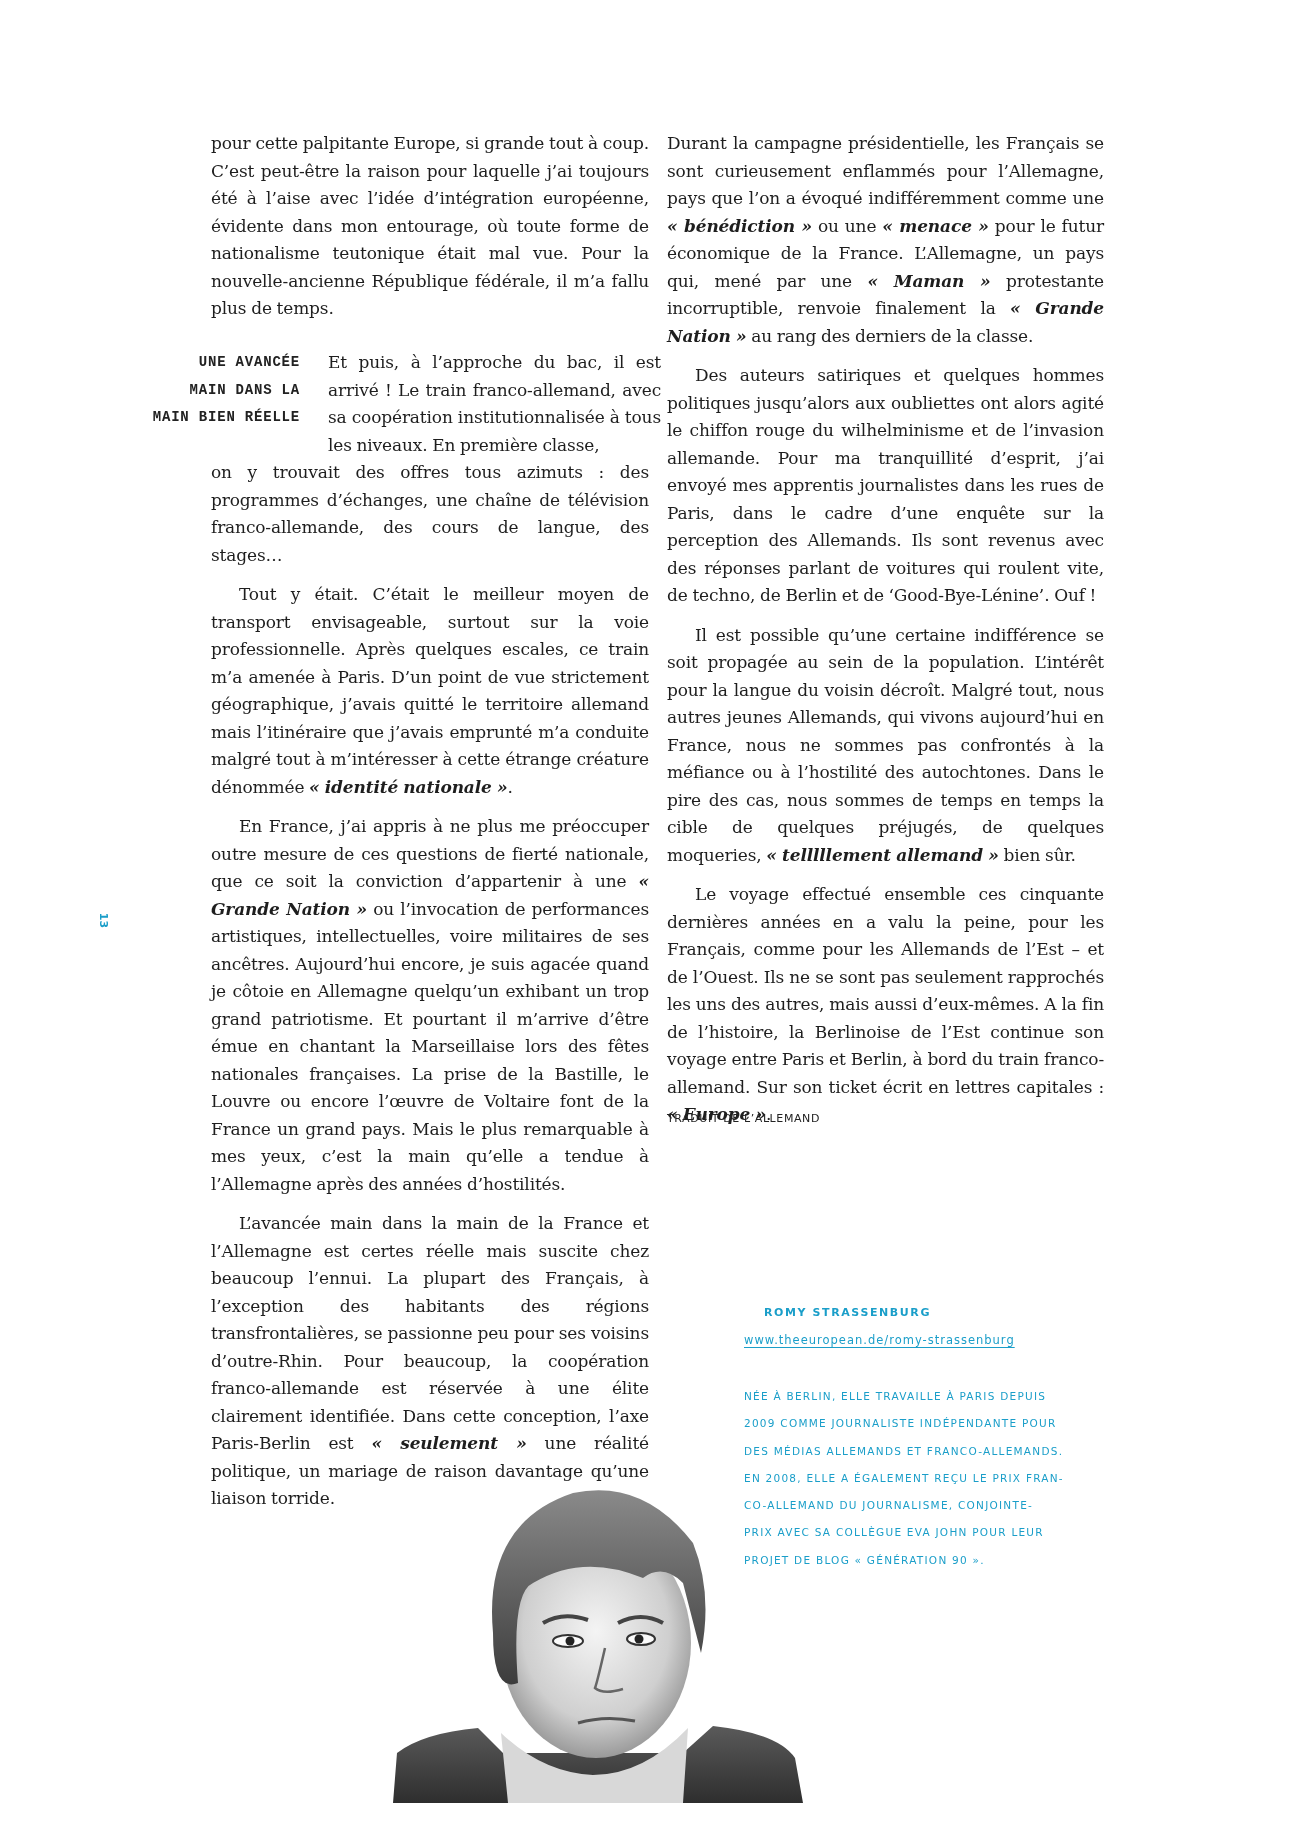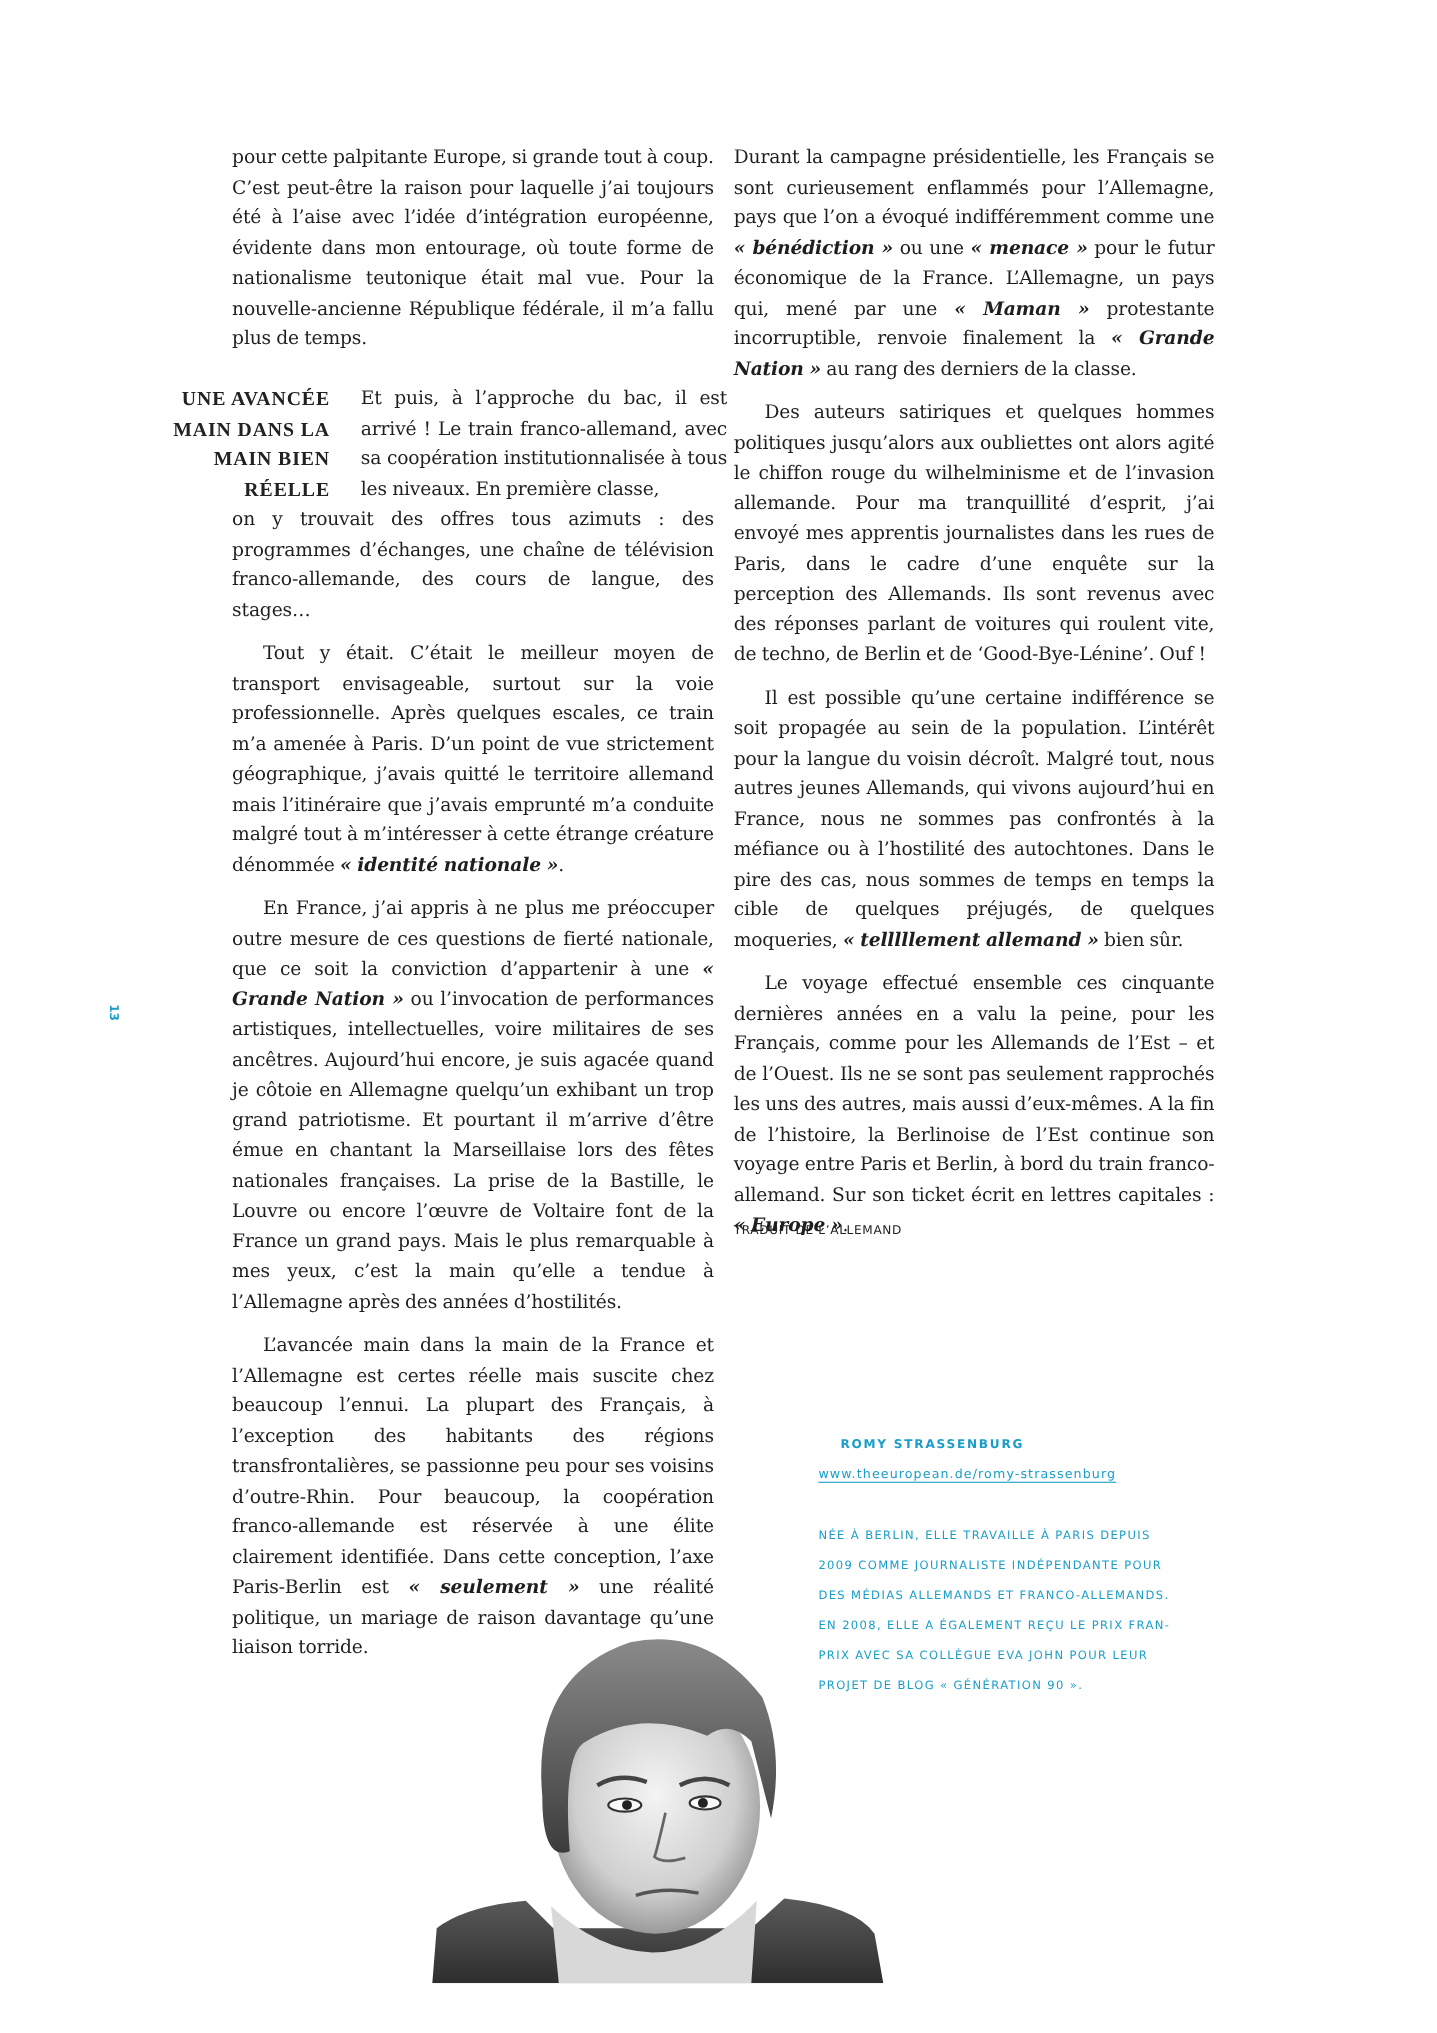--- a/index.html
+++ b/index.html
@@ -22,22 +22,22 @@
   .col em { font-style: italic; font-weight: 600; }
 
   #col-left-top { left: 211px; top: 130px; width: 438px; }
   #col-left-wrap { left: 328px; top: 349px; width: 333px; }
   #col-left-main { left: 211px; top: 459px; width: 438px; }
   #col-right { left: 667px; top: 130px; width: 437px; }
 
   .sidebar-heading {
     position: absolute; left: 120px; top: 349px; width: 180px;
     text-align: right;
-    font-family: Liberation Serif, serif;
-    font-weight: bold; font-size: 18px; line-height: 27.5px;
+    font-family: Liberation Mono, monospace;
+    font-weight: bold; font-size: 14px; line-height: 27.5px;
     letter-spacing: 0.8px; color: #222;
   }
   .sidebar-heading span { display: block; }
 
   .translated {
     position: absolute; left: 667px; top: 1112px;
     font-family: "DejaVu Sans", "Liberation Sans", sans-serif;
     font-size: 11px; letter-spacing: 0.6px; color: #222;
   }
 
@@ -108,20 +108,21 @@
 
   <div class="translated">TRADUIT DE L’ALLEMAND</div>
 
   <div class="author-name">ROMY STRASSENBURG</div>
   <a class="author-link">www.theeuropean.de/romy-strassenburg</a>
   <div class="author-bio">
     <span>NÉE À BERLIN, ELLE TRAVAILLE À PARIS DEPUIS</span>
     <span>2009 COMME JOURNALISTE INDÉPENDANTE POUR</span>
     <span>DES MÉDIAS ALLEMANDS ET FRANCO-ALLEMANDS.</span>
     <span>EN 2008, ELLE A ÉGALEMENT REÇU LE PRIX FRAN-</span>
+    <span>CO-ALLEMAND DU JOURNALISME, CONJOINTE-</span>
     <span>PRIX AVEC SA COLLÈGUE EVA JOHN POUR LEUR</span>
     <span>PROJET DE BLOG « GÉNÉRATION 90 ».</span>
   </div>
 
   <svg class="portrait" viewBox="0 0 423 320" aria-label="pencil-drawn portrait of the author">
     <defs>
       <radialGradient id="skin" cx="50%" cy="45%" r="55%">
         <stop offset="0%" stop-color="#f4f4f4"></stop>
         <stop offset="70%" stop-color="#cfcfcf"></stop>
         <stop offset="100%" stop-color="#9a9a9a"></stop>

